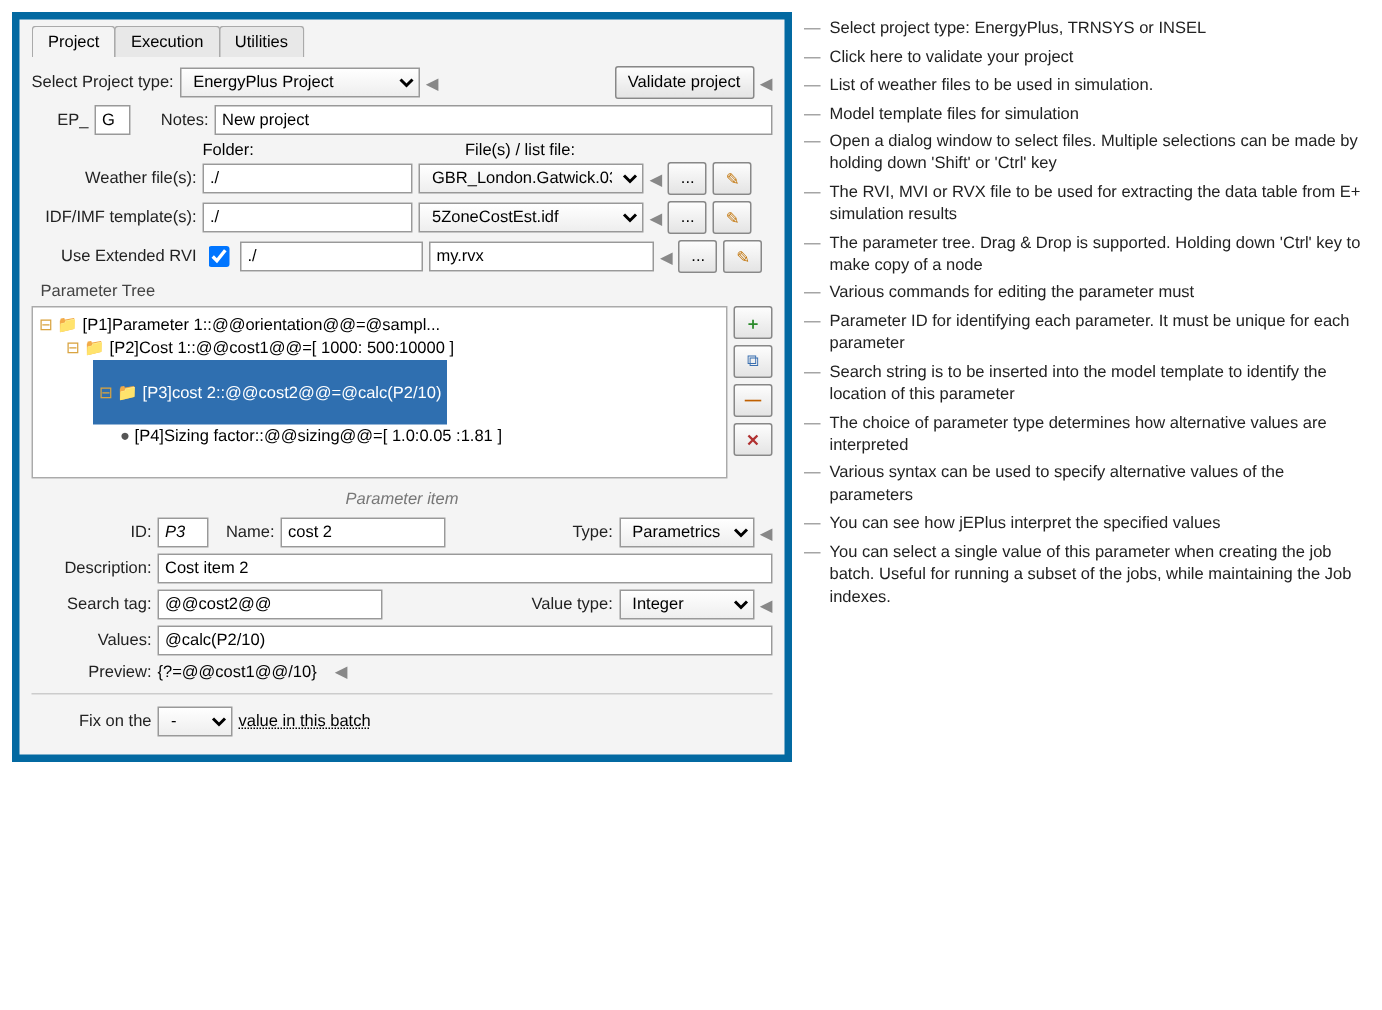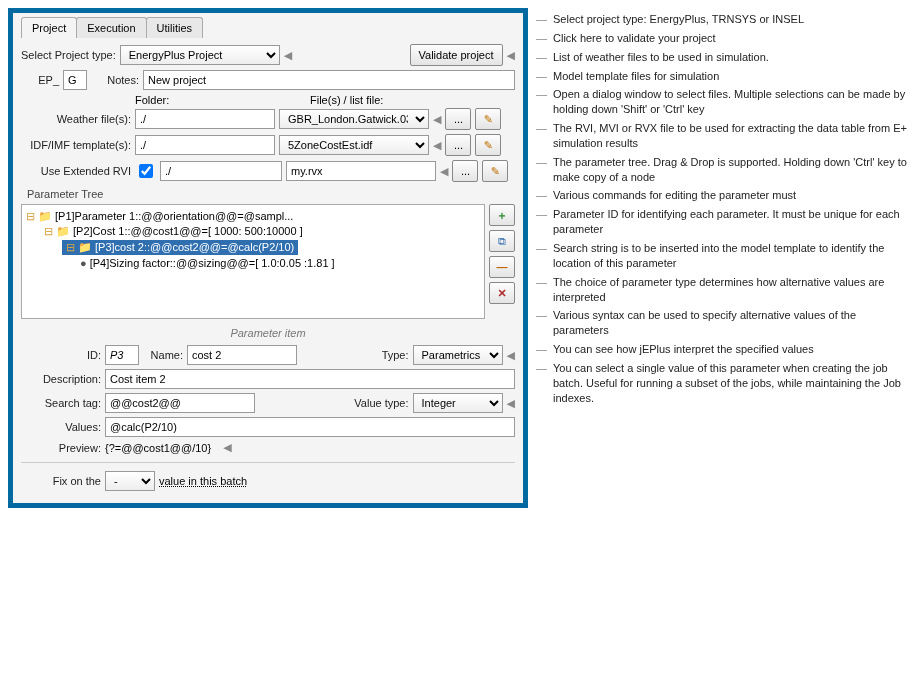--- a/index.html
+++ b/index.html
@@ -16,21 +16,21 @@
   .lbl-50 { width: 38px; }
   select, input[type=text] { border: 1px solid #999; background: #fff; padding: 2px 4px; height: 20px; }
   select { background: linear-gradient(#fff,#eee); }
   .btn { border: 1px solid #888; background: linear-gradient(#fdfdfd,#e4e4e4); padding: 2px 8px; border-radius: 2px; cursor: pointer; height: 22px; display: inline-flex; align-items: center; justify-content: center; }
   .icon-btn { width: 26px; height: 22px; padding: 0; }
   .col-headers { display: flex; margin-bottom: 2px; }
   .col-headers span:first-child { width: 145px; margin-left: 114px; }
   .col-headers span:last-child { margin-left: 30px; }
   .tree-box { border: 1px solid #aaa; background: #fff; height: 115px; padding: 4px; overflow: auto; flex: 1; }
   .tree-line { white-space: nowrap; padding: 1px 0; }
-  .tree-line.sel { background: #2f6fb0; color: #fff; display: inline-block; padding: 1px 4px; }
+  .tree-line.sel { background: #2f6fb0; color: #fff; display: inline-block; padding: 15px 4px; }
   .tree-icons { display: flex; flex-direction: column; gap: 4px; margin-left: 4px; }
   .section-title { color: #444; margin: 6px 0 4px 0; padding-left: 6px; }
   .param-item-title { text-align: center; color: #777; font-style: italic; margin: 8px 0 6px 0; }
   .tree-wrap { display: flex; }
   .folder-icon { color: #d9a441; }
   .dot { color: #555; }
   .ann-line { margin-bottom: 4px; color: #222; line-height: 1.35; display: flex; align-items: flex-start; }
   .ann-line::before { content: "—"; color: #888; margin-right: 6px; flex-shrink: 0; }
   .divider { border-top: 1px solid #ccc; margin: 8px 0; }
   .check { width: 14px; height: 14px; }

